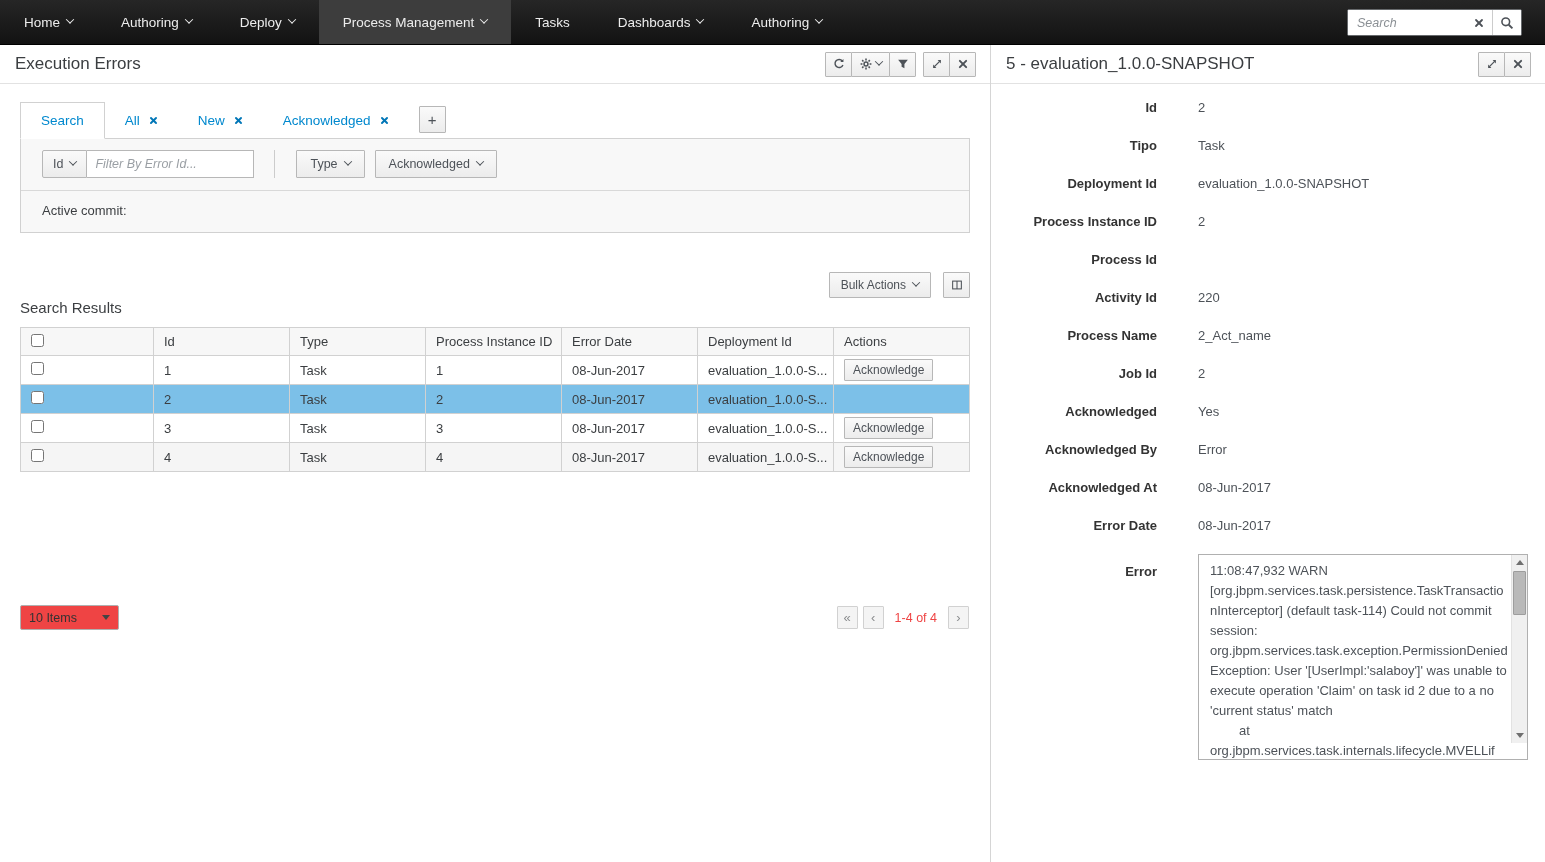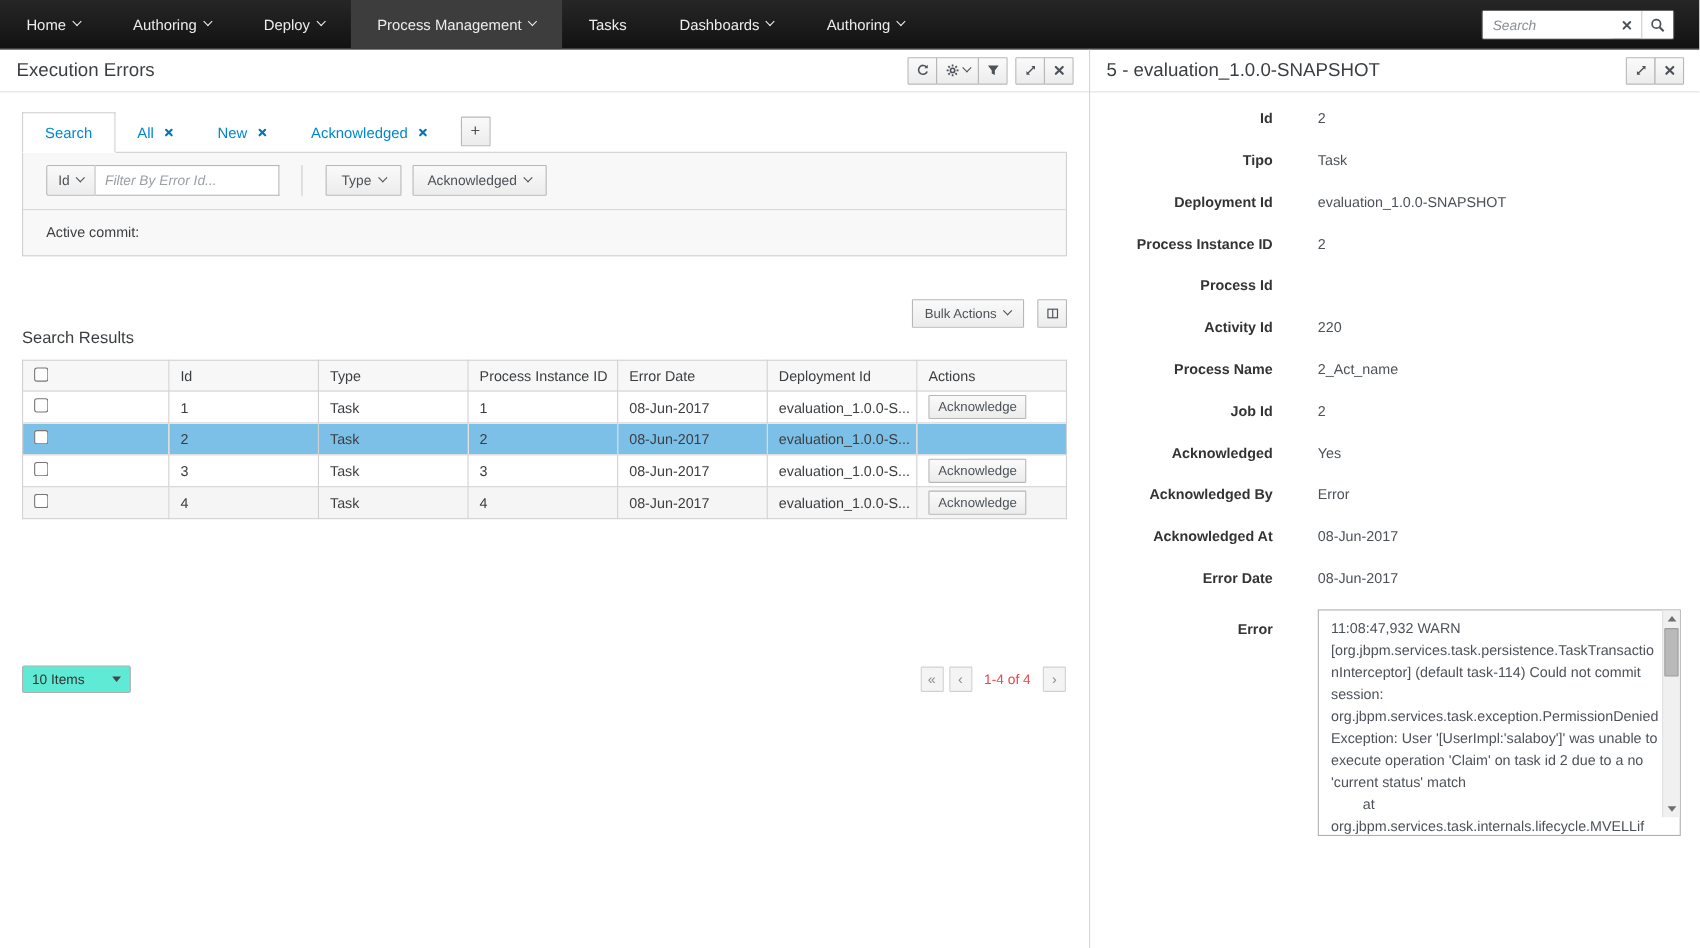--- a/index.html
+++ b/index.html
@@ -77,21 +77,21 @@
     overflow:hidden; white-space:nowrap; font-weight:normal; color:#3b3e41; }
   .grid th { background:#f7f7f7; height:28px; }
   .grid tr.odd td { background:#fff; }
   .grid tr.even td { background:#f5f5f5; }
   .grid tr.selected td { background:#7cc0e8; }
   .ack-btn { height:22px; font-size:12px; padding:0 8px; }
 
   
   .pagination { position:absolute; left:20px; right:21px; top:560px; display:flex;
     align-items:center; justify-content:space-between; }
-  .pagesize { width:99px; height:25px; background:#5eead4; border:1px solid #b0b0b0;
+  .pagesize { width:99px; height:25px; background:#ef4444; border:1px solid #b0b0b0;
     border-radius:2px; display:flex; align-items:center; justify-content:space-between;
     padding:0 8px; font-size:12.5px; color:#333; cursor:pointer; }
   .sel-caret { width:0; height:0; border-left:4px solid transparent; border-right:4px solid transparent;
     border-top:5px solid #444; }
   .pager { display:flex; align-items:center; gap:5px; font-size:12.5px; color:#72767b; }
   .pg-btn { width:21px; height:23px; background:#f4f4f4; border:1px solid #d1d1d1;
     border-radius:1px; display:flex; align-items:center; justify-content:center;
     color:#8b8d8f; font-size:13px; cursor:pointer; }
   .pg-range { margin:0 6px; color:#ef4444; }
 

